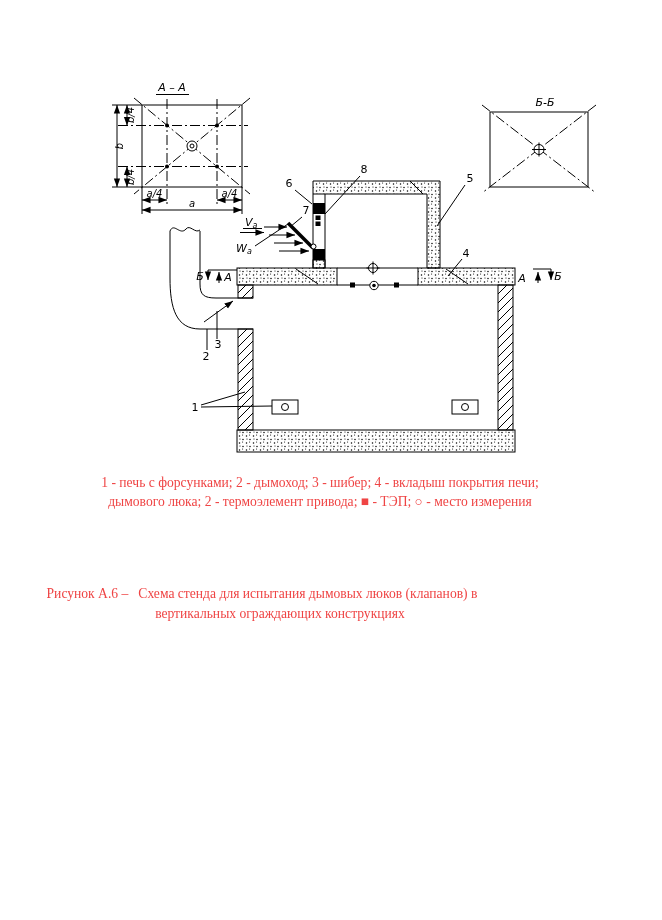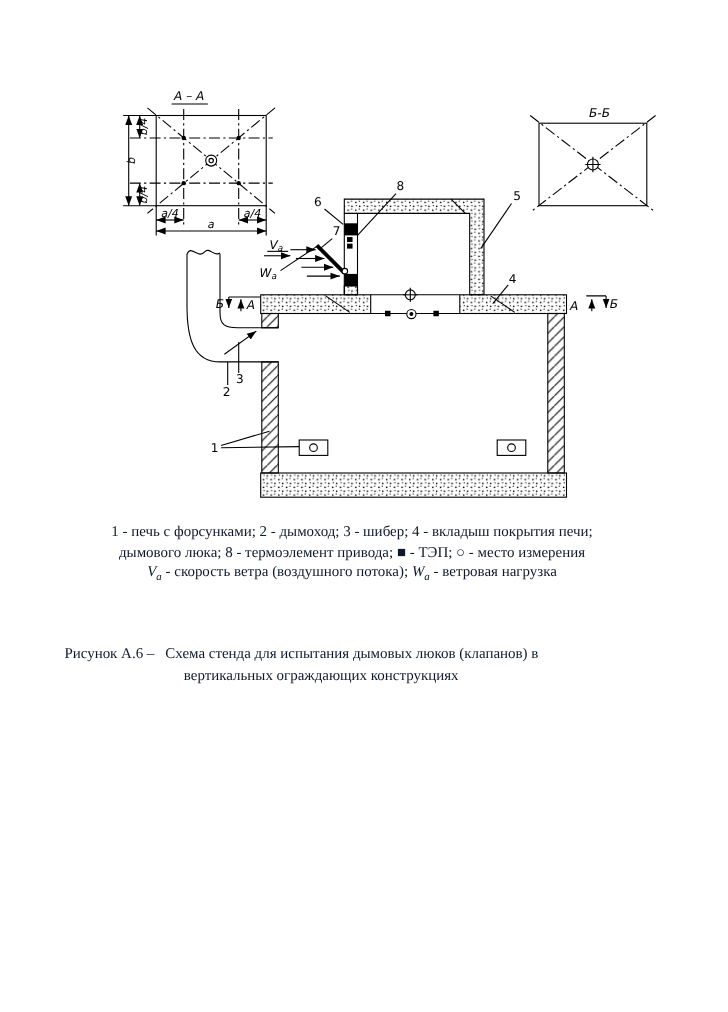--- a/index.html
+++ b/index.html
@@ -1,33 +1,33 @@
 <!DOCTYPE html>
 <html><head>
 <meta charset="utf-8">
 <style>
   html,body{margin:0;padding:0;background:#fff;}
   .page{position:relative;width:662px;height:920px;background:#ffffff;overflow:hidden;
-        font-family:"Liberation Serif","DejaVu Serif",serif;color:#0f172a;}
+        font-family:"Liberation Serif","DejaVu Serif",serif;color:#ef4444;}
   .diagram-svg{position:absolute;left:0;top:0;}
   svg text{font-family:"DejaVu Sans","Liberation Sans",sans-serif;font-size:11px;fill:#000;}
   svg .it{font-style:italic;}
   svg .dim{font-size:10px;font-style:italic;}
   .ln{stroke:#000;stroke-width:1;fill:none;}
   .dd{stroke-dasharray:10 3 2 3;}
   .thk{stroke:#000;stroke-width:3.5;fill:none;}
   .blk{fill:#000;stroke:none;}
   .wfill{fill:#fff;stroke:#000;stroke-width:1;}
   .stipf{fill:url(#stip);stroke:#000;stroke-width:1;}
   .hatf{fill:url(#hat);stroke:#000;stroke-width:1;}
   .legend{position:absolute;top:474px;left:0;width:640px;text-align:center;
           font-size:13.6px;line-height:18.6px;}
   .legend sub,.caption sub{font-size:10px;font-style:italic;}
   .legend i,.caption i{font-style:italic;}
-  .caption{position:absolute;top:584px;left:12px;width:524px;text-align:center;
+  .caption{position:absolute;top:584px;left:0;width:524px;text-align:center;
            font-size:13.6px;line-height:20px;}
   .caption .cap-label{margin-right:10px;}
   .caption .cap-line2{position:relative;left:18px;}
 </style>
 </head>
 <body>
 
 <div class="page">
 
   <svg class="diagram-svg" width="662" height="470" viewBox="0 0 662 470">
@@ -193,22 +193,21 @@
       <text x="306" y="214" text-anchor="middle">7</text>
       <line x1="302" y1="217" x2="290" y2="227" class="ln"></line>
 
       <text x="364" y="173" text-anchor="middle">8</text>
       <line x1="360" y1="176" x2="325" y2="214" class="ln"></line>
     </g>
   </svg>
 
   <div class="legend">
     <div>1 - печь с форсунками; 2 - дымоход; 3 - шибер; 4 - вкладыш покрытия печи;</div>
-    <div>дымового люка; 8 - термоэлемент привода;  ■ - ТЭП; ○ - место измерения</div>
-    <div><i>V</i><sub>a</sub><span> - скорость ветра (воздушного потока); </span><i>W</i><sub>a</sub><span> - ветровая нагрузка</span></div>
+    <div>дымового люка; 2 - термоэлемент привода;  ■ - ТЭП; ○ - место измерения</div>
   </div>
 
   <div class="caption">
     <div><span class="cap-label">Рисунок А.6 –</span><span>Схема стенда для испытания дымовых люков (клапанов) в</span></div>
     <div class="cap-line2">вертикальных ограждающих конструкциях</div>
   </div>
 
 </div>
 
 </body></html>

